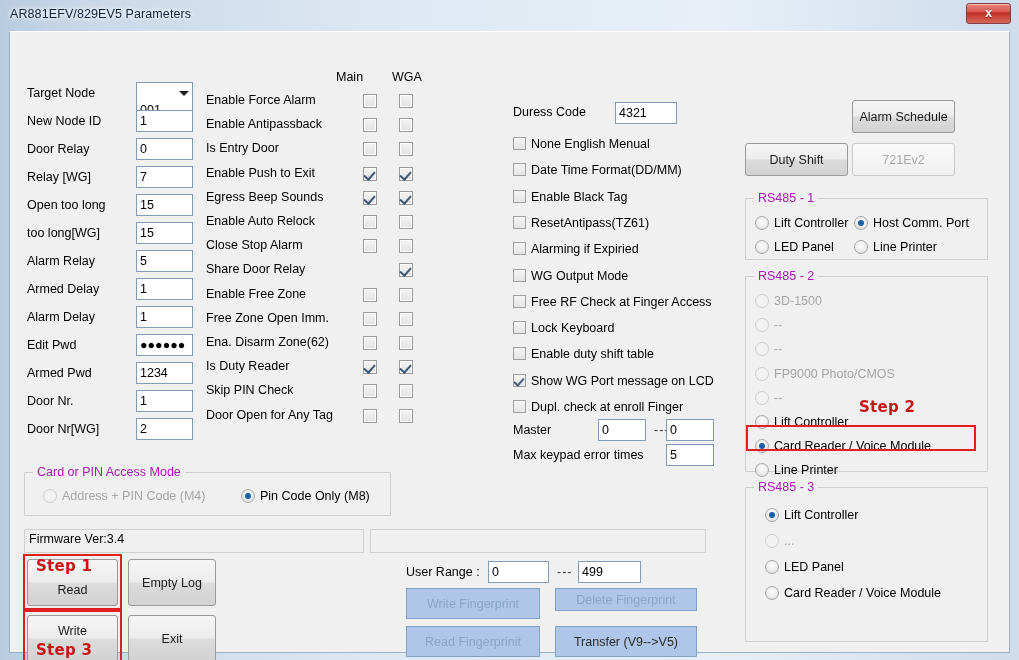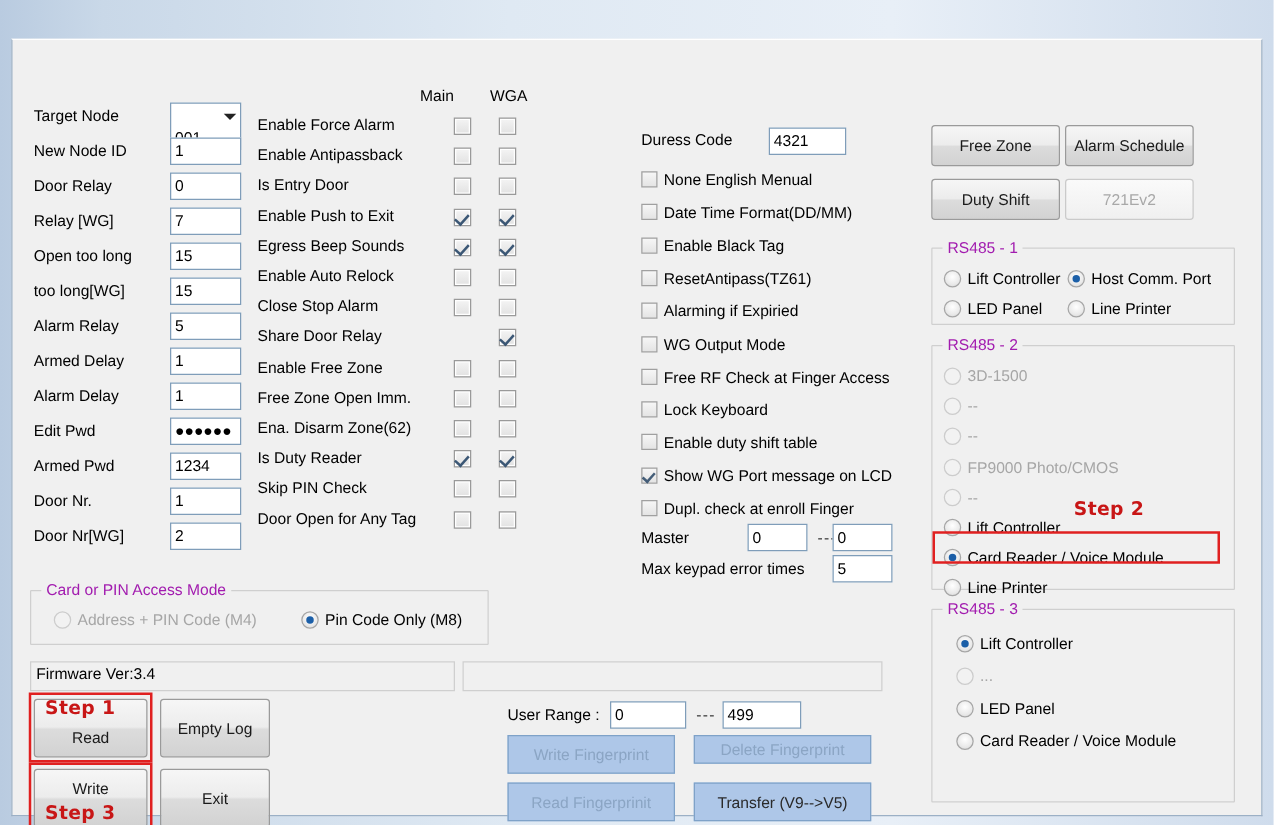--- a/index.html
+++ b/index.html
@@ -193,20 +193,24 @@
     letter-spacing: 0.3px;
     white-space: nowrap;
   }
   .dashes { position:absolute; font-size:12.5px; color:#333; letter-spacing:1px;}
 </style>
 </head>
 <body>
 
 <div id="app">
 
+  <div id="titlebar">
+    <div id="title-text">AR881EFV/829EV5 Parameters</div>
+    <div id="close-btn">x</div>
+  </div>
 
   <div id="client">
 
     <div id="left-fields">
         <div class="lbl" style="left: 17px; top: 54px;">Target Node</div>
         <div class="combo" style="left: 126px; top: 50px; width: 57px;"><span>001</span><span class="arrow"></span></div>
         <div class="lbl" style="left: 17px; top: 82px;">New Node ID</div>
         <div class="tbox" style="left: 126px; top: 78px; width: 57px;">1</div>
         <div class="lbl" style="left: 17px; top: 110px;">Door Relay</div>
         <div class="tbox" style="left: 126px; top: 106px; width: 57px;">0</div>
@@ -294,21 +298,20 @@
         <div class="cbrow" style="left: 503px; top: 368px;"><span class="box"></span><span>Dupl. check at enroll  Finger</span></div>
       </div>
 
     <div class="lbl" style="left:503px; top:391px;">Master</div>
     <div class="tbox" style="left:588px; top:387px; width:48px;">0</div>
     <div class="dashes" style="left:644px; top:391px;">---</div>
     <div class="tbox" style="left:656px; top:387px; width:48px;">0</div>
     <div class="lbl" style="left:503px; top:416px;">Max keypad error times</div>
     <div class="tbox" style="left:656px; top:412px; width:48px;">5</div>
 
-    <div class="btn" style="left:735px; top:68px; width:103px; height:33px;">Free Zone</div>
     <div class="btn" style="left:735px; top:111px; width:103px; height:33px;">Duty Shift</div>
     <div class="btn" style="left:842px; top:68px; width:103px; height:33px;">Alarm Schedule</div>
     <div class="btn dis" style="left:842px; top:111px; width:103px; height:33px;">721Ev2</div>
 
     <div class="group" style="left:735px; top:166px; width:243px; height:62px;">
       <div class="gtitle">RS485 - 1</div>
       <div id="rs485-1-opts">
           <div class="radio" style="left: 9px; top: 17px;"><span class="dot"></span><span>Lift Controller</span></div>
           <div class="radio on" style="left: 108px; top: 17px;"><span class="dot"></span><span>Host Comm. Port</span></div>
           <div class="radio" style="left: 9px; top: 41px;"><span class="dot"></span><span>LED Panel</span></div>

